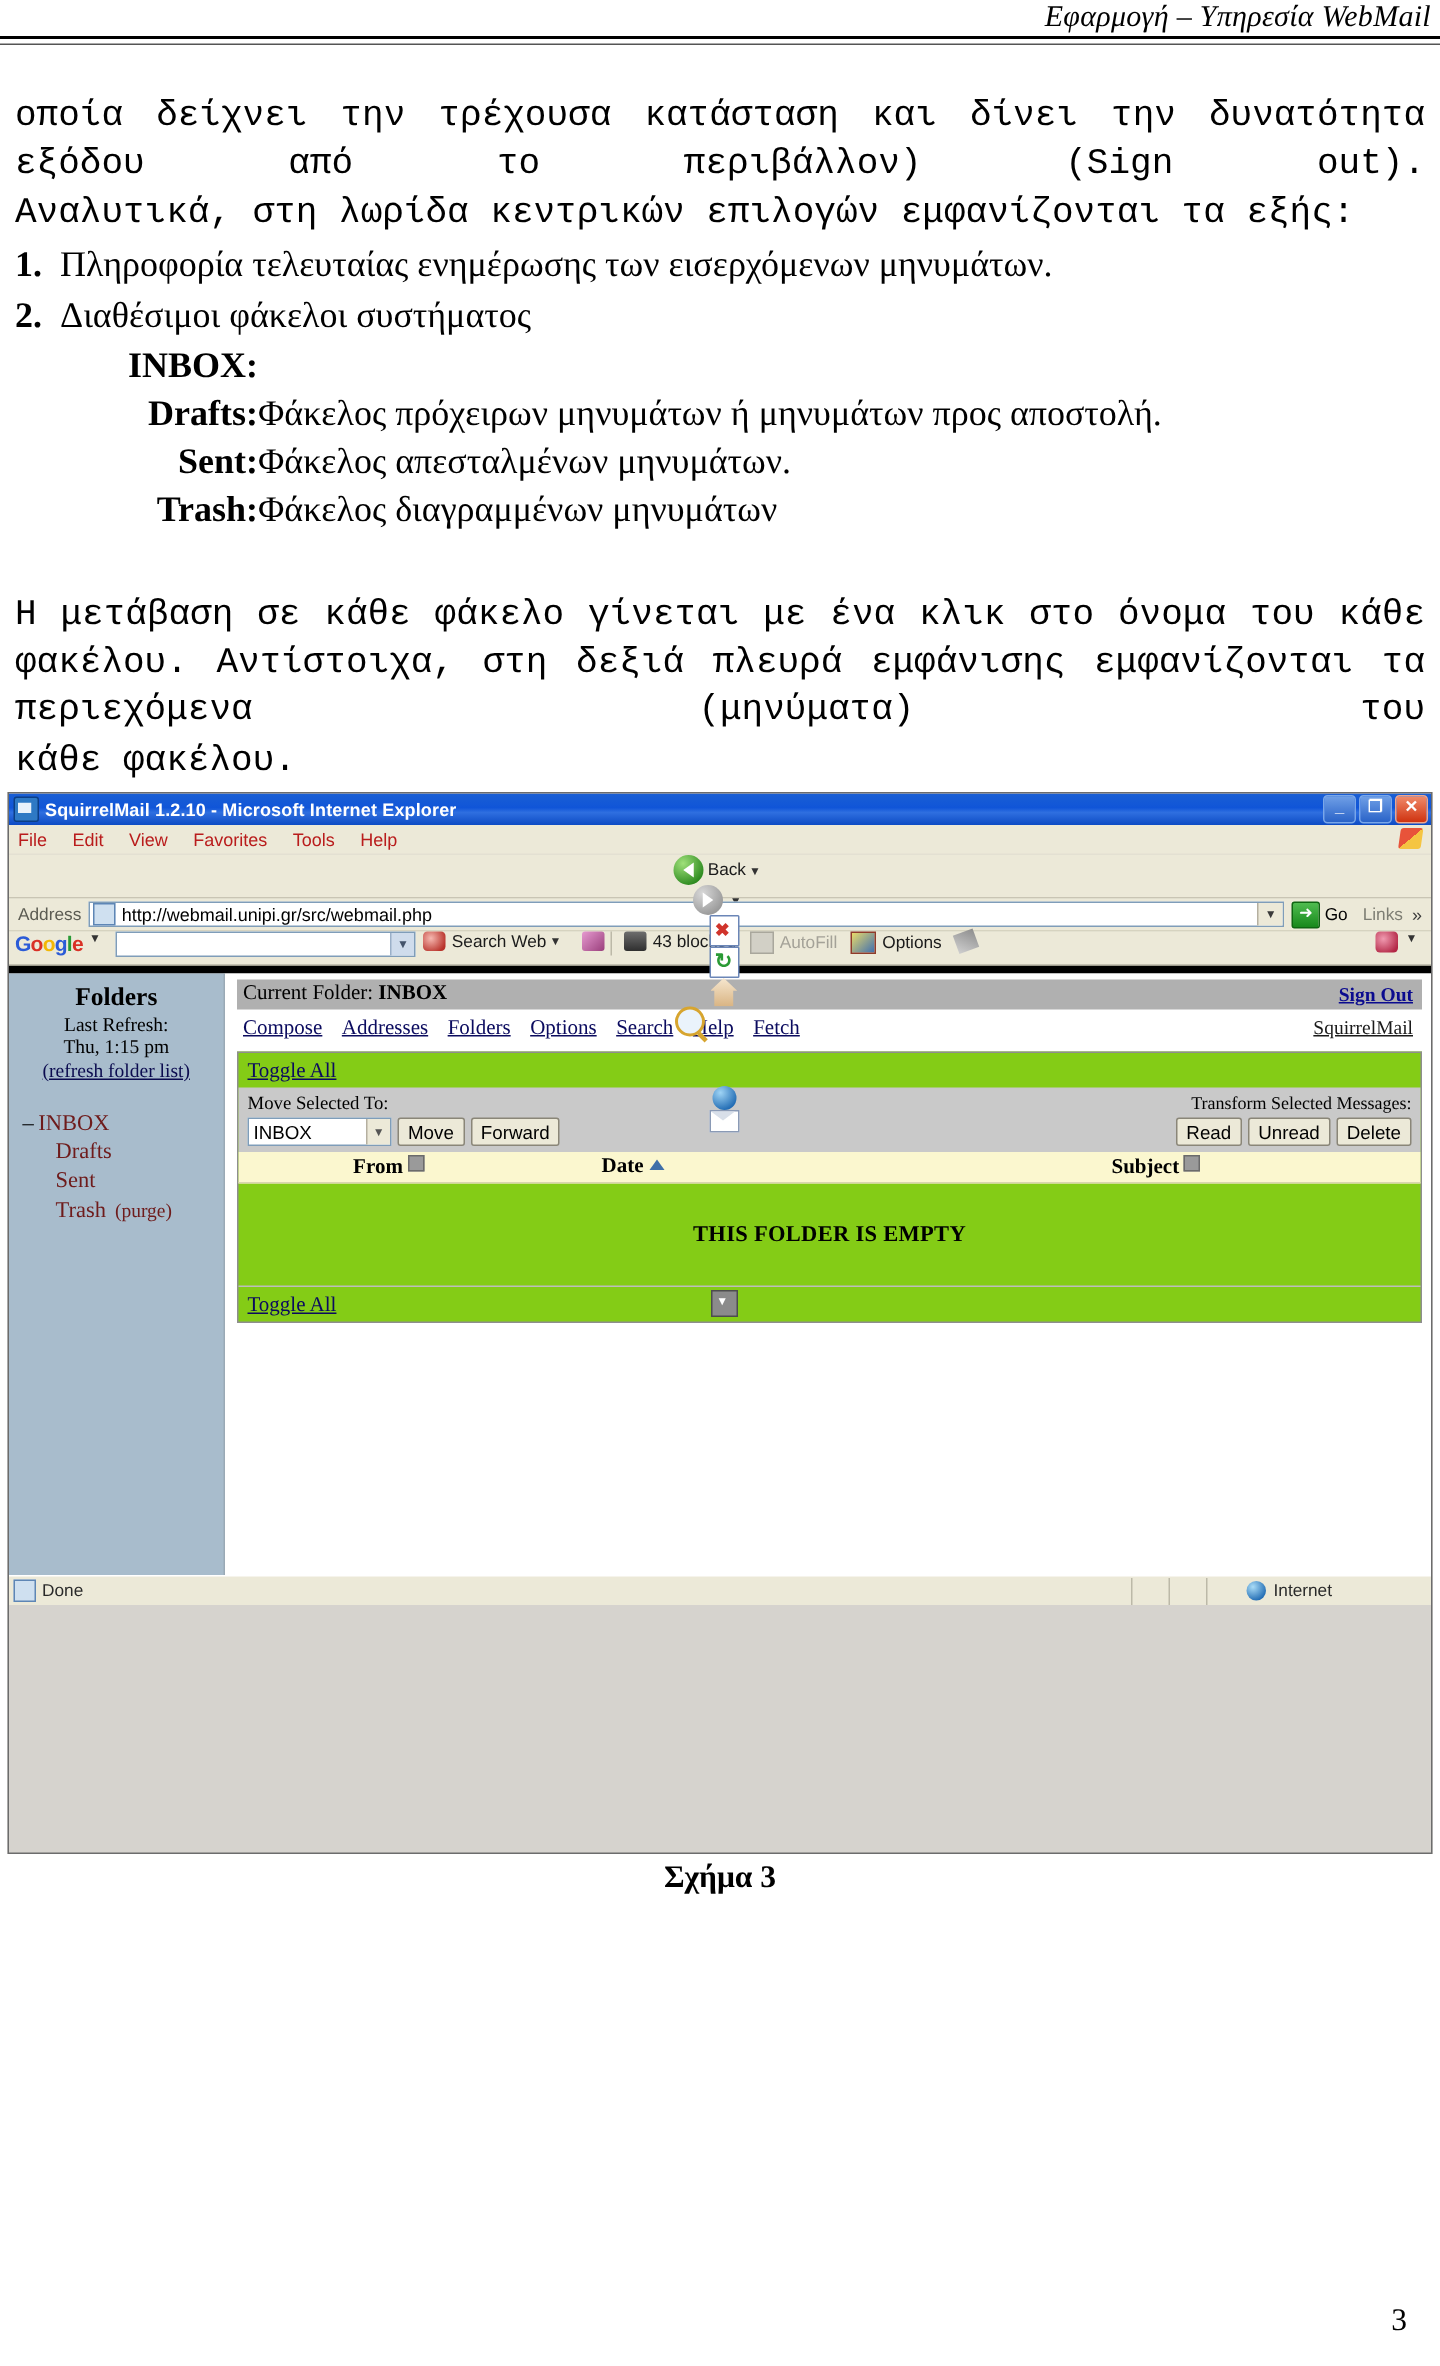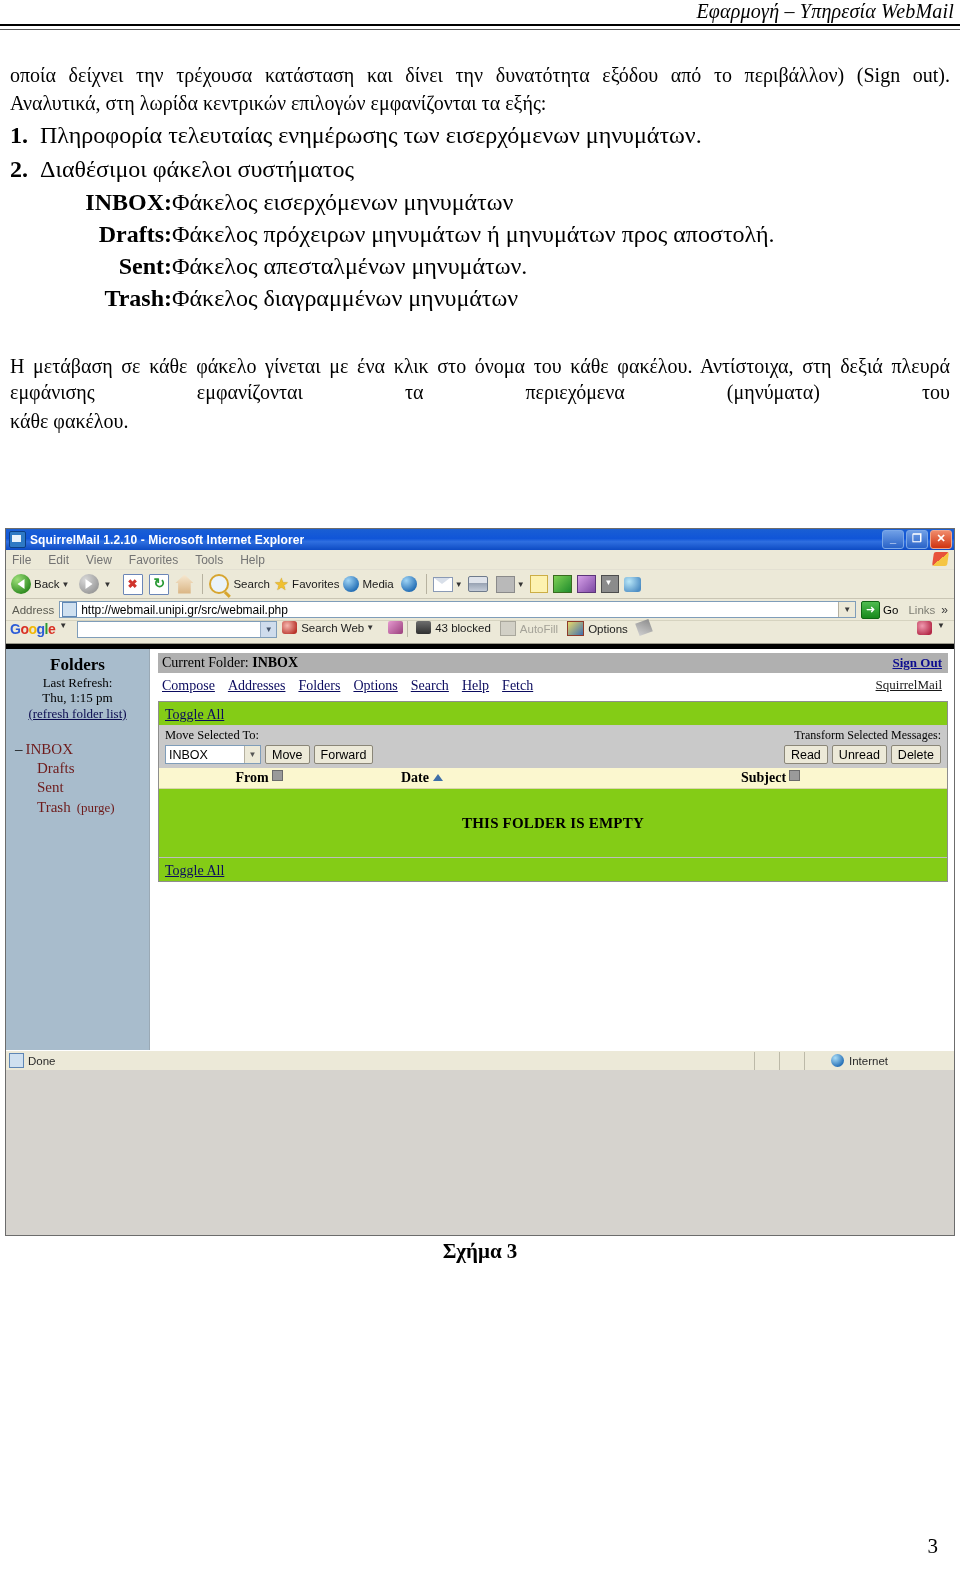--- a/index.html
+++ b/index.html
@@ -41,23 +41,24 @@
   }
 
   
   .doc-body {
     position: absolute;
     top: 62px;
     left: 10px;
     width: 940px;
   }
   .para {
-    font-size: 20px;
+    font-size: 24px;
     line-height: 1.32;
     margin: 0 0 2px 0;
+    font-family: Liberation Mono, monospace;
   }
   .para.just-all { text-align: justify; text-align-last: justify; }
 
   .numlist-item {
     display: flex;
     font-size: 24px;
     line-height: 1.34;
     margin-top: 2px;
   }
   .numlist-item .num {
@@ -153,21 +154,21 @@
     height: 19px;
     background: #ece9d8;
     display: flex;
     align-items: center;
     padding-left: 6px;
     border-bottom: 1px solid #e3e0d2;
     position: relative;
   }
   .menubar .mi {
     font-size: 12px;
-    color: #737373;
+    color: #b91c1c;
     margin-right: 17px;
     white-space: nowrap;
   }
   .win-flag {
     position: absolute;
     right: 6px; top: 2px;
     width: 15px; height: 14px;
     background:
       linear-gradient(to bottom right, #e8533a 0 50%, #f5c542 50% 100%);
     border-radius: 2px;
@@ -175,20 +176,21 @@
   }
 
   
   .toolbar {
     height: 28px;
     background: #ece9d8;
     display: flex;
     align-items: center;
     padding-left: 5px;
     border-bottom: 1px solid #c9c5b4;
+    flex-direction: column;
   }
   .tbtn {
     display: flex;
     align-items: center;
     font-size: 11.5px;
     color: #1b1b1b;
     margin-right: 4px;
     white-space: nowrap;
   }
   .tsep {
@@ -783,21 +785,20 @@
   </div>
 
   <div class="numlist-item">
     <span class="num">2.</span>
     <span class="body">Διαθέσιμοι φάκελοι συστήματος</span>
   </div>
 
   <div class="folder-defs">
     <div class="fdef">
       <span class="fname">INBOX:</span>
-      <span class="fdesc">Φάκελος εισερχόμενων μηνυμάτων</span>
     </div>
     <div class="fdef">
       <span class="fname">Drafts:</span>
       <span class="fdesc">Φάκελος πρόχειρων μηνυμάτων ή μηνυμάτων προς αποστολή.</span>
     </div>
     <div class="fdef">
       <span class="fname">Sent:</span>
       <span class="fdesc">Φάκελος απεσταλμένων μηνυμάτων.</span>
     </div>
     <div class="fdef">

